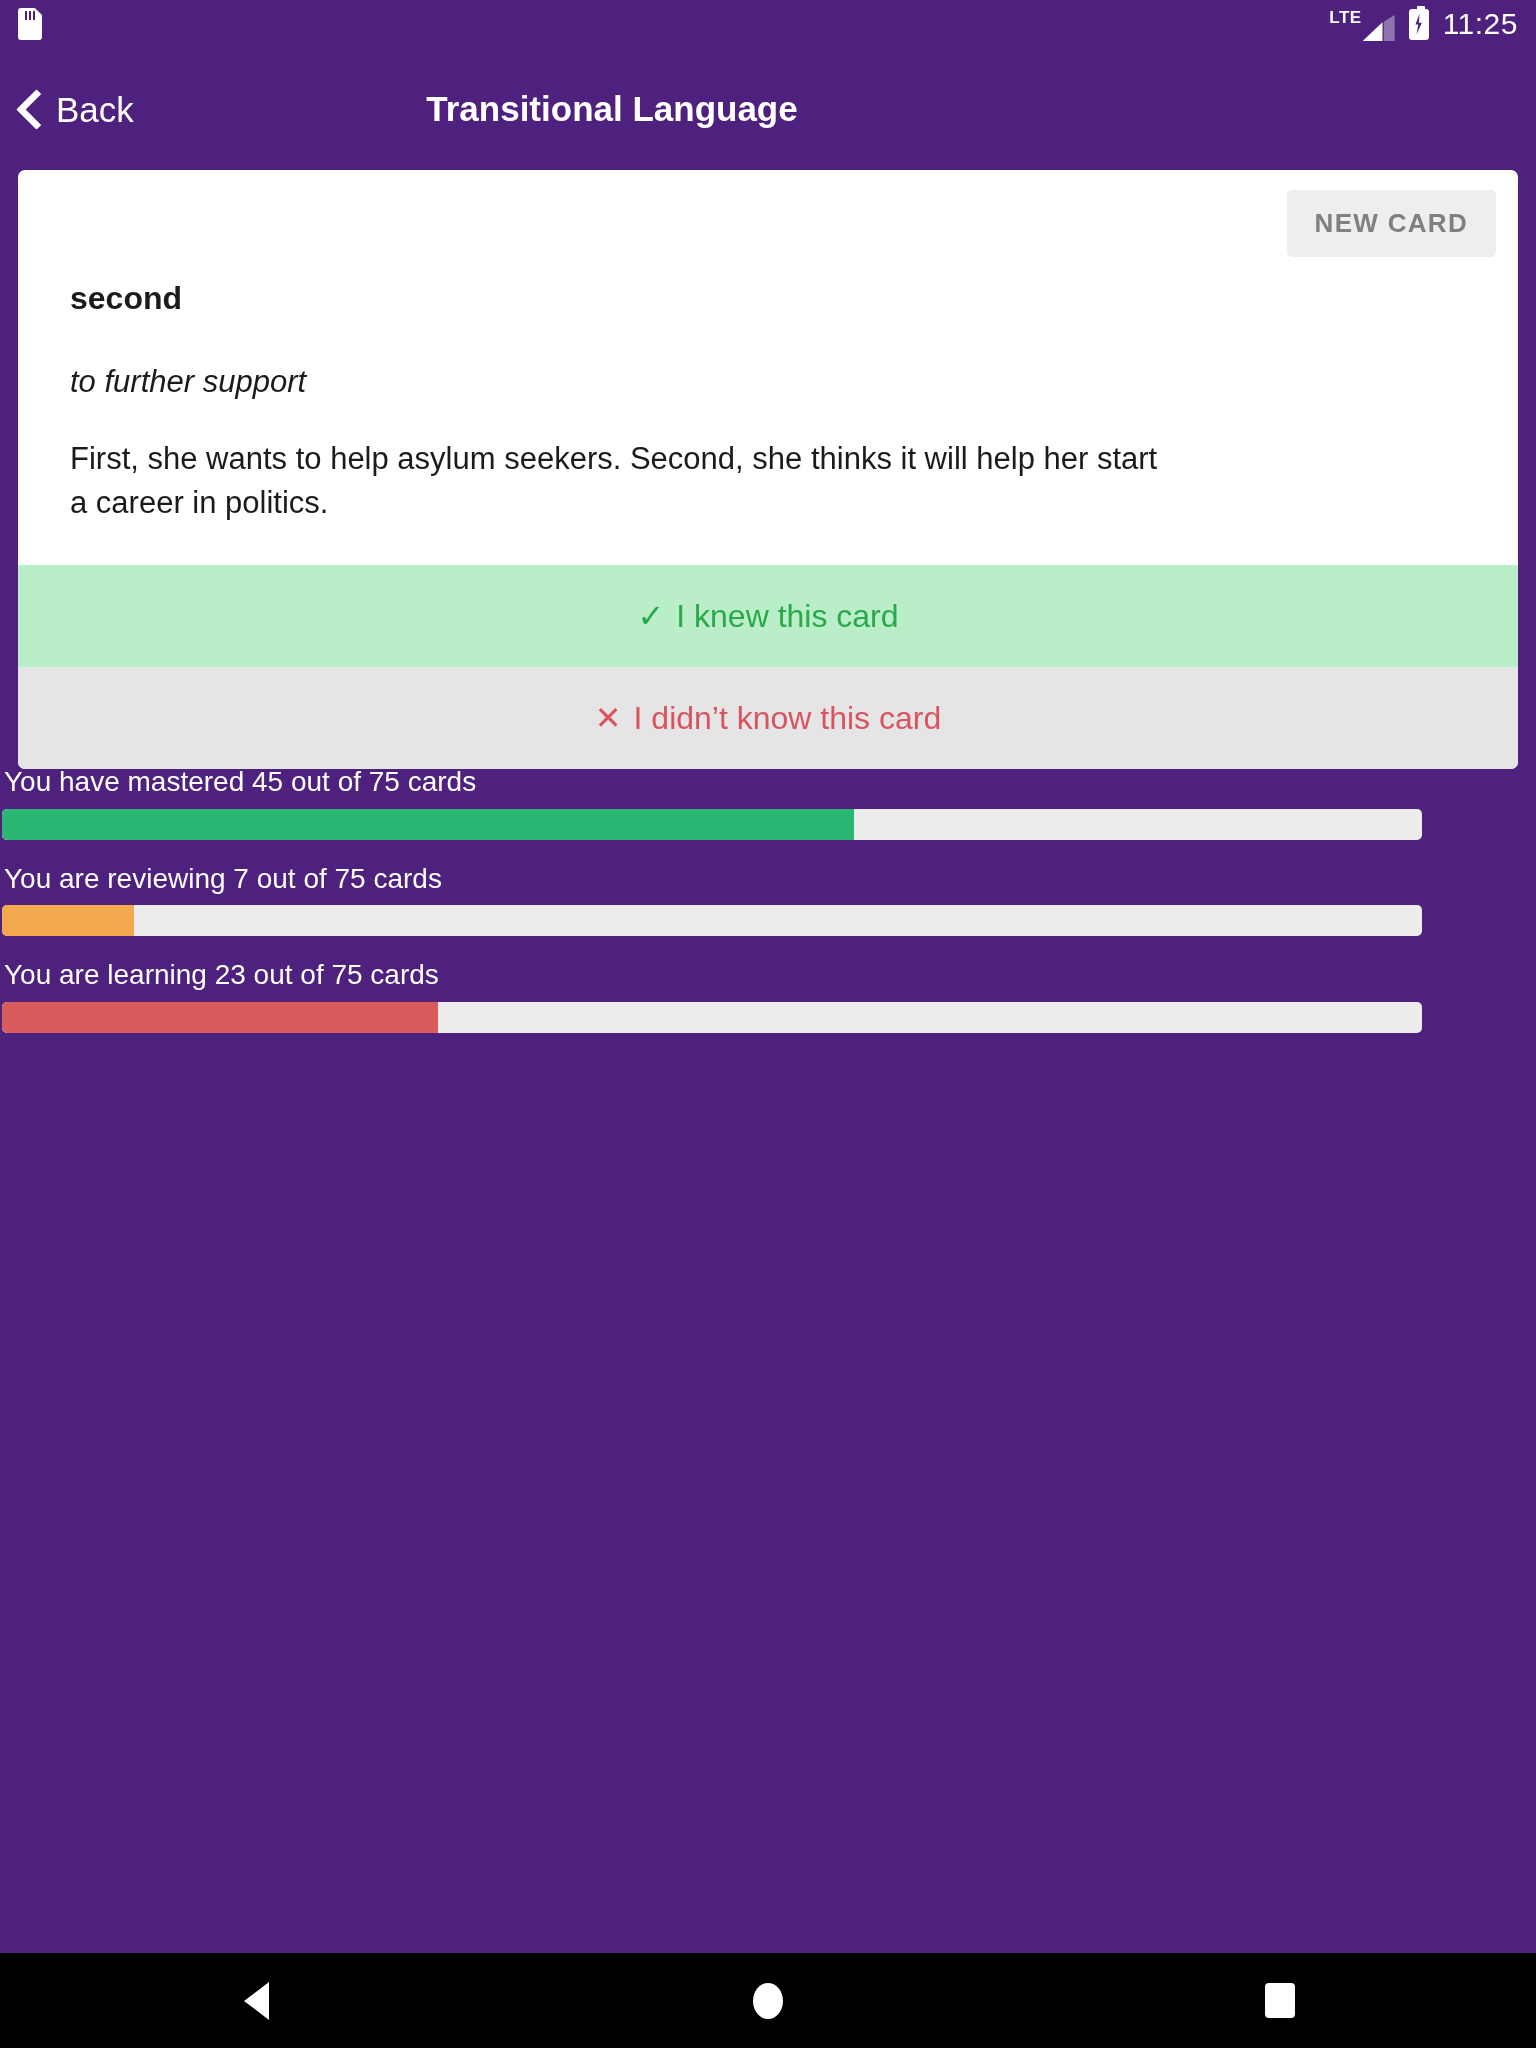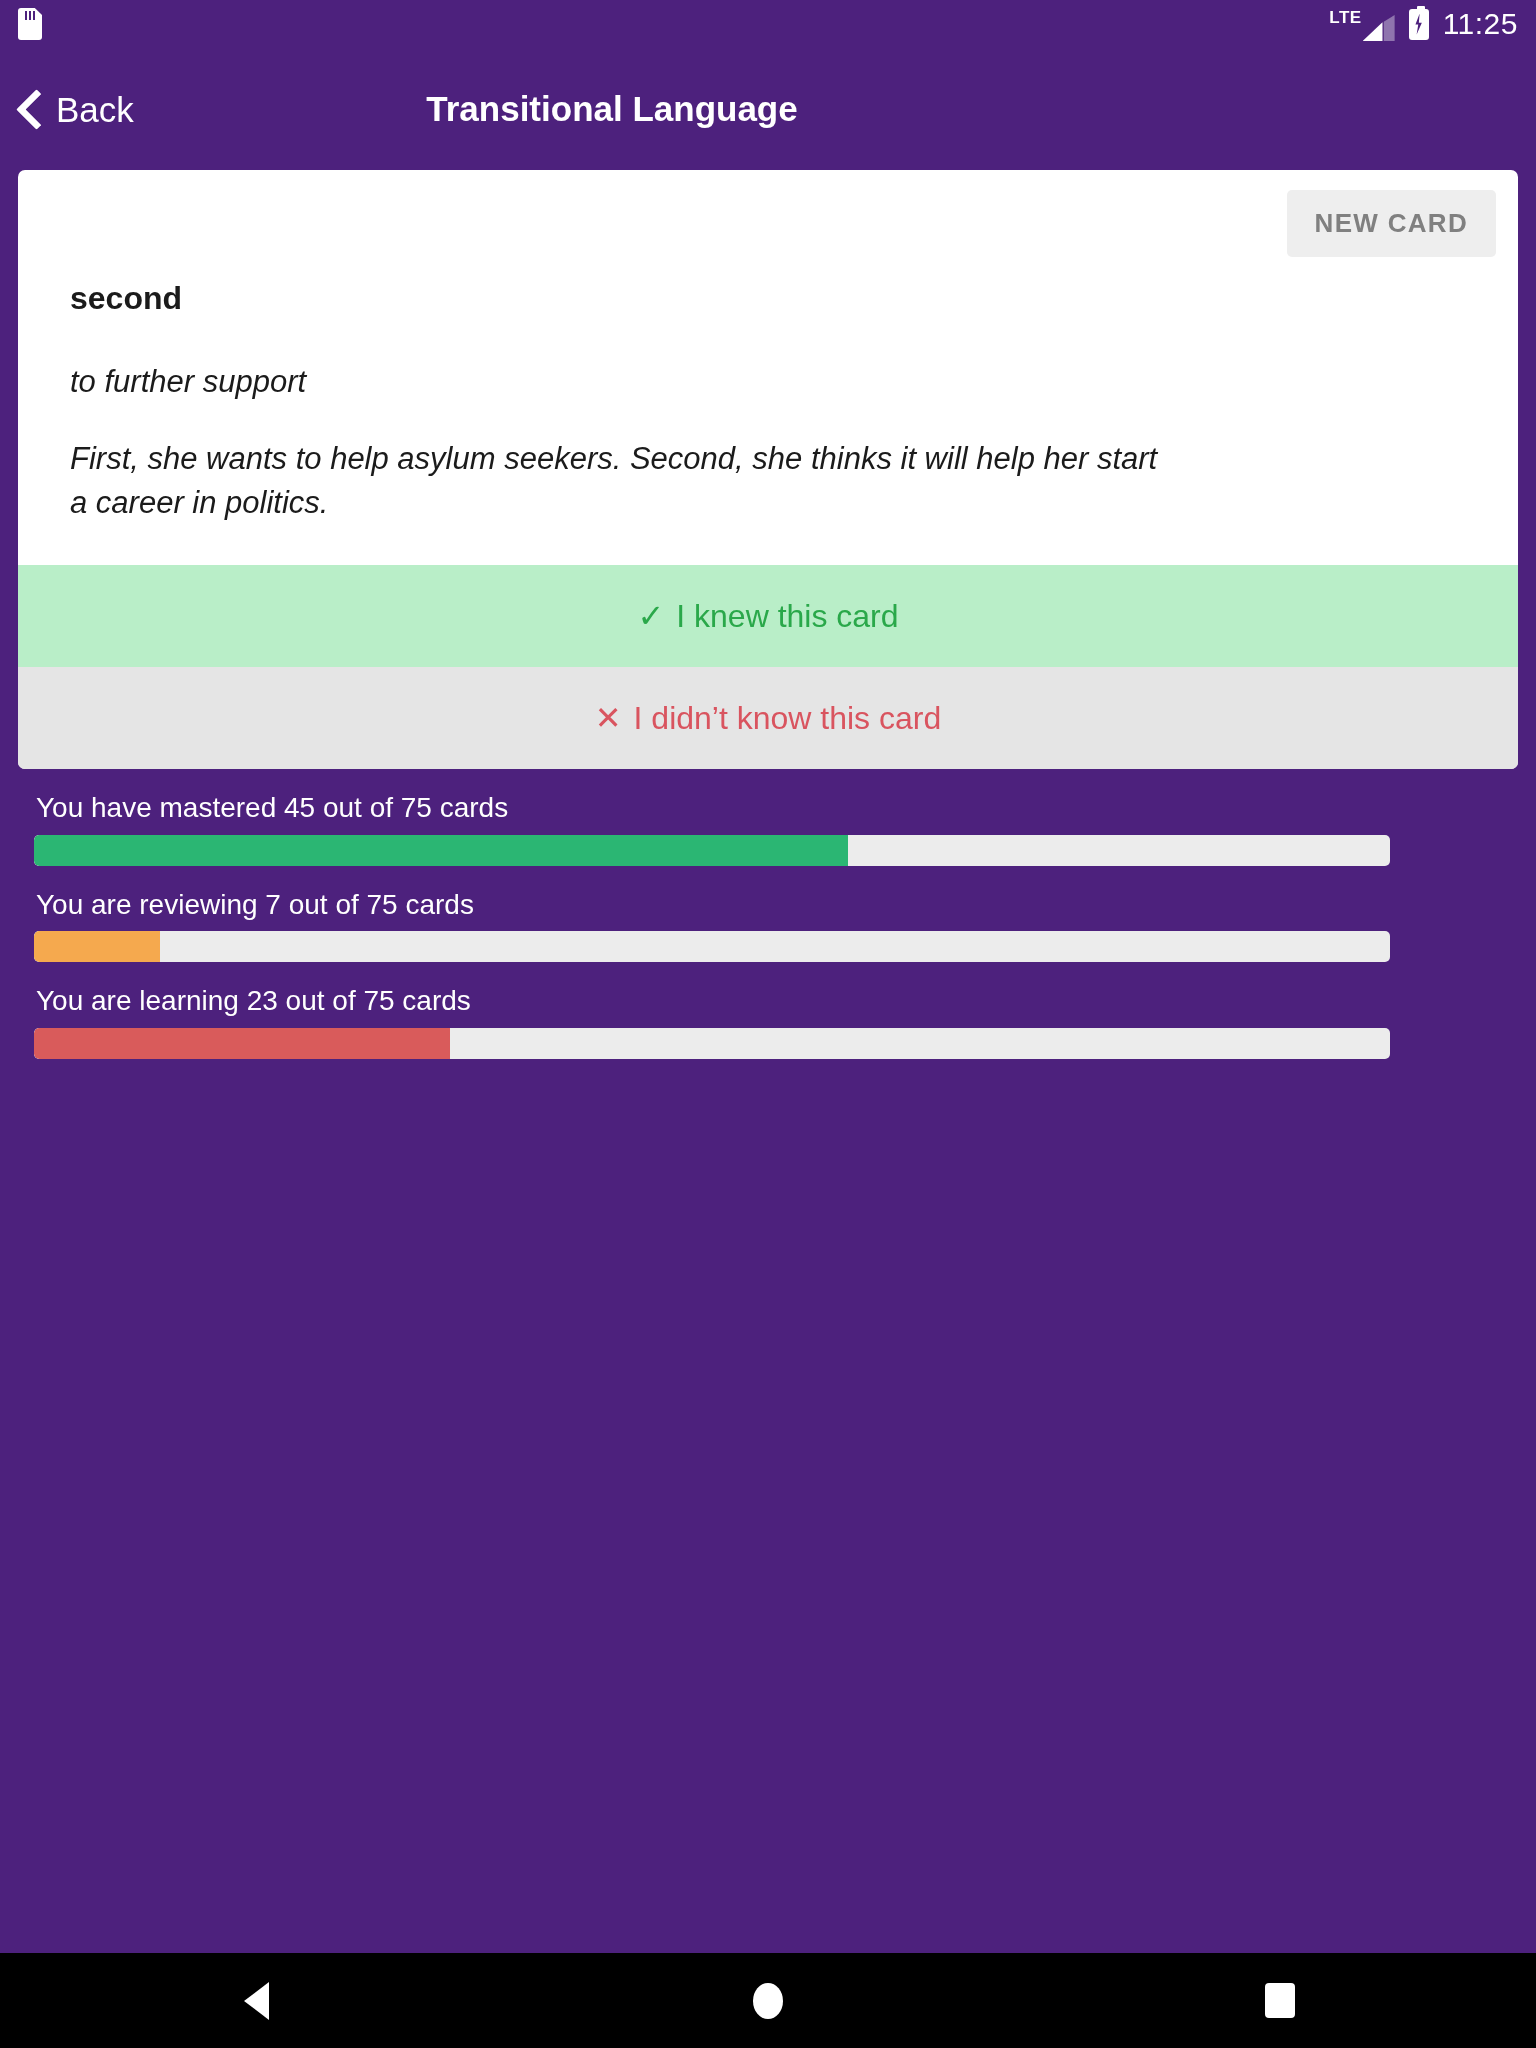--- a/index.html
+++ b/index.html
@@ -197,21 +197,20 @@
     color: #1b1b1b;
     margin: 46px 0 0 24px;
     line-height: 1.2;
   }
   .example {
     font-size: 31px;
     color: #1b1b1b;
     margin: 36px 24px 0 24px;
     line-height: 1.42;
     max-width: 1100px;
-    font-style: italic;
   }
   .answer-btn {
     width: 100%;
     border: none;
     font-family: "Liberation Sans", sans-serif;
     font-size: 32px;
     padding: 32px 0;
     cursor: pointer;
     display: block;
     text-align: center;
@@ -222,24 +221,24 @@
   }
   .answer-unknown {
     background: #e5e5e5;
     color: #d9545f;
   }
   .ans-mark { margin-right: 12px; }
 
   
   .progress-section {
     position: absolute;
-    top: 791px;
+    top: 765px;
     left: 0;
     width: 1424px;
-    padding: 0 34px;
+    padding: 0 2px;
     box-sizing: border-box;
   }
   .progress-label {
     font-size: 28px;
     color: #ffffff;
     margin: 0 0 10px 2px;
     line-height: 1.2;
   }
   .progress-track {
     width: 100%;

